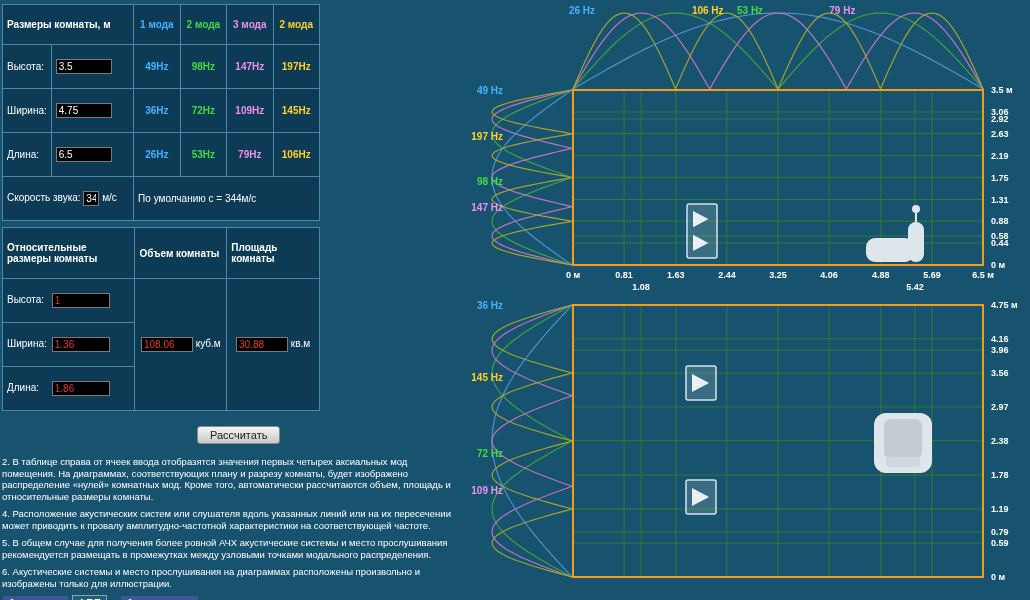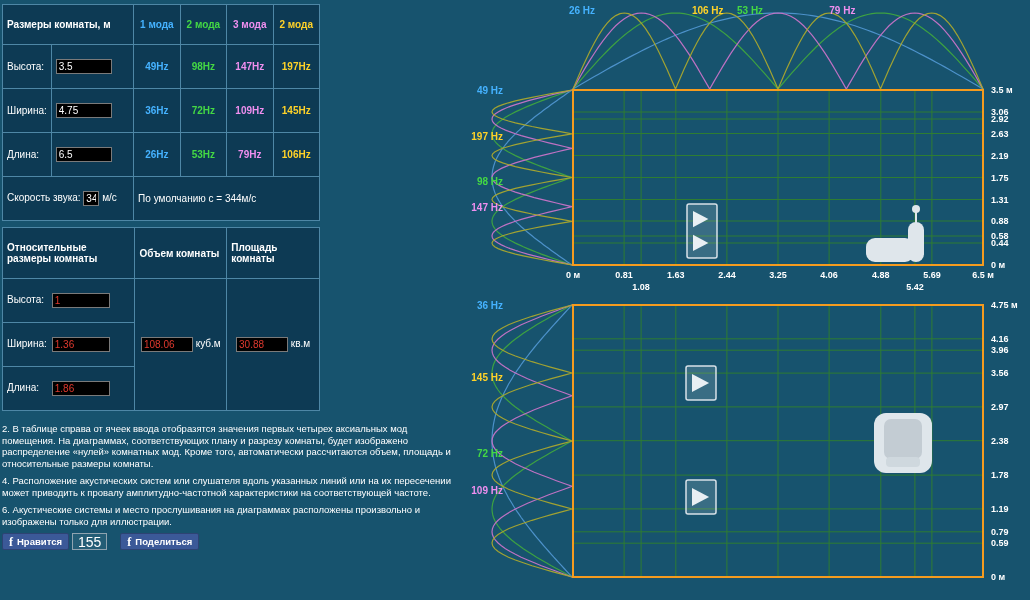--- a/index.html
+++ b/index.html
@@ -303,24 +303,28 @@
     </tr>
     <tr>
       <td>
         <span class="inline-lbl">Длина:</span>
         <input class="w58 red" value="1.86" style="">
       </td>
     </tr>
   </tbody>
     </table>
 
+  <div class="btn-row">
+    <button class="calc-btn">Рассчитать</button>
+  </div>
 
   <div class="instructions">
     <p>2. В таблице справа от ячеек ввода отобразятся значения первых четырех аксиальных мод помещения. На диаграммах, соответствующих плану и разрезу комнаты, будет изображено распределение «нулей» комнатных мод. Кроме того, автоматически рассчитаются объем, площадь и относительные размеры комнаты.</p>
     <p>4. Расположение акустических систем или слушателя вдоль указанных линий или на их пересечении может приводить к провалу амплитудно-частотной характеристики на соответствующей частоте.</p>
+    <p>5. В общем случае для получения более ровной АЧХ акустические системы и место прослушивания рекомендуется размещать в промежутках между узловыми точками модального распределения.</p>
     <p>6. Акустические системы и место прослушивания на диаграммах расположены произвольно и изображены только для иллюстрации.</p>
   </div>
 
   <div class="fb-row">
     <div class="fb-btn">
       <span class="fb-f">f</span>
       <span>Нравится</span>
     </div>
     <div class="fb-count">155</div>
     <div class="fb-btn fb-share">

